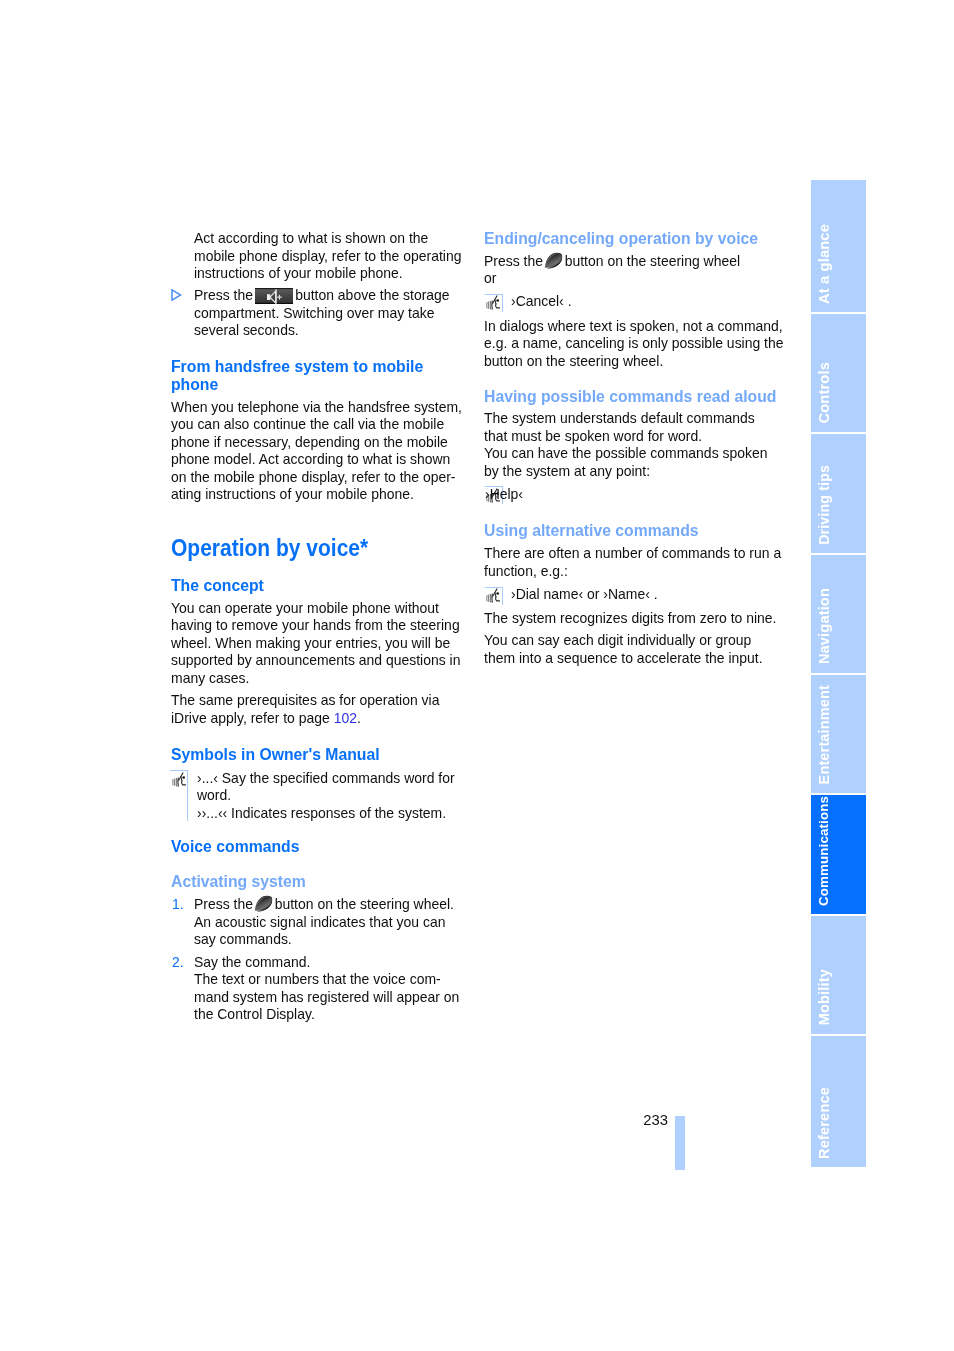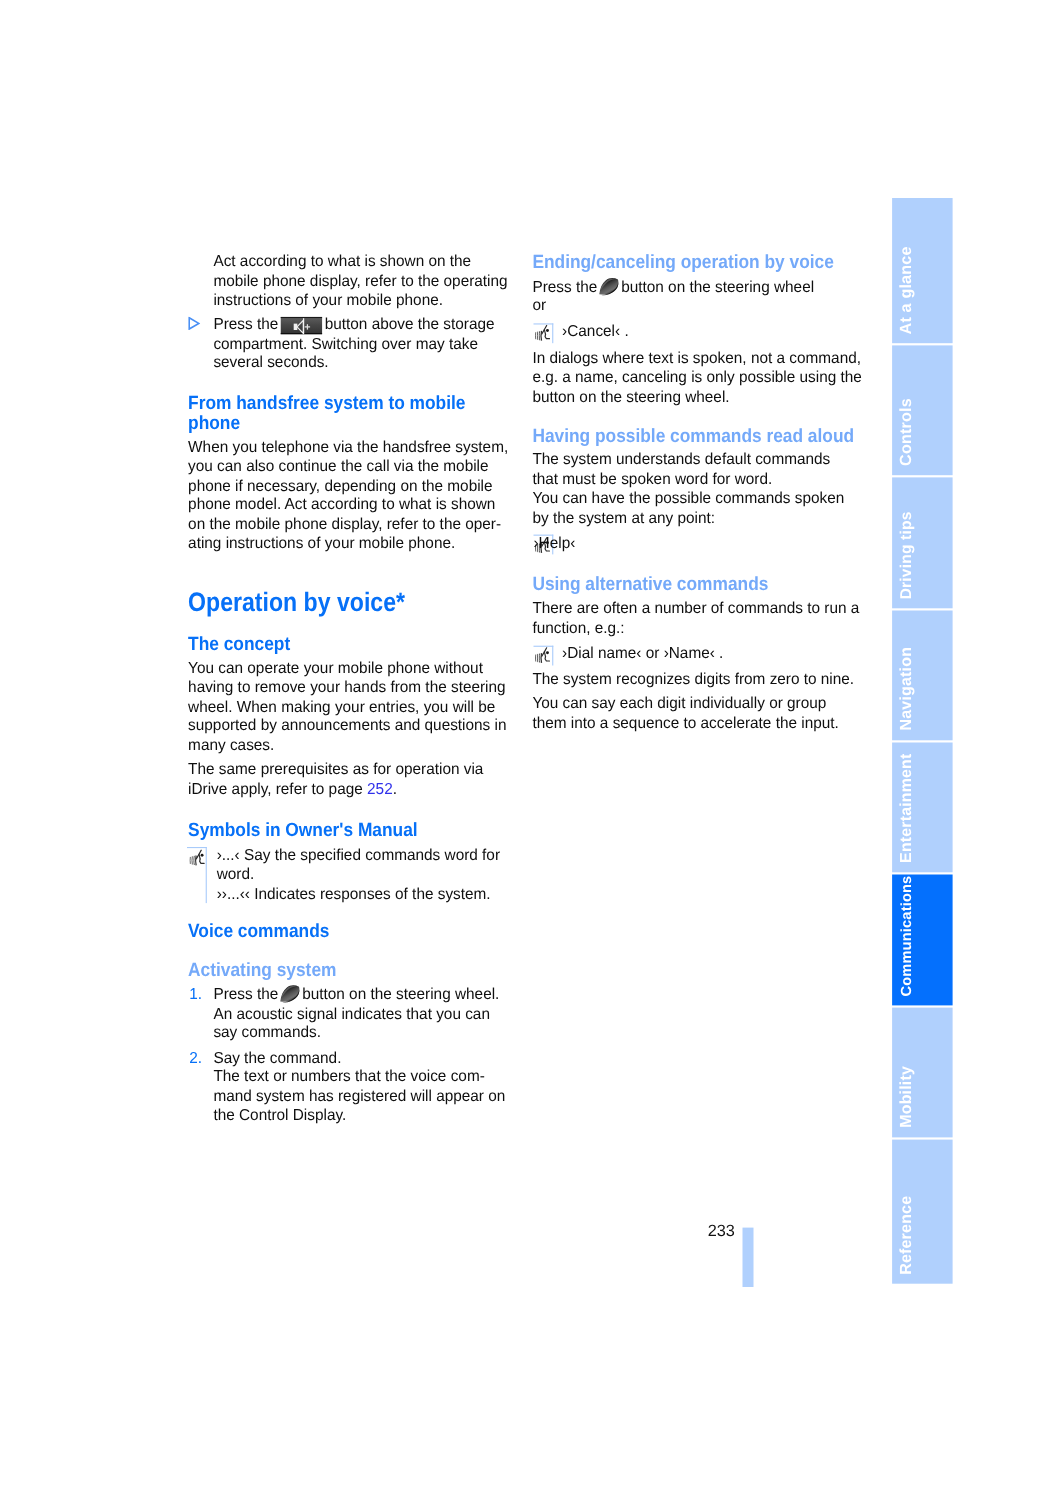--- a/index.html
+++ b/index.html
@@ -101,21 +101,21 @@
 <div class="h2" style="left:170.8px;top:576.3px">The concept</div>
 <div class="blk" style="left:170.8px;top:599.6px;">
       <span class="ln">You can operate your mobile phone without</span>
       <span class="ln">having to remove your hands from the steering</span>
       <span class="ln">wheel. When making your entries, you will be</span>
       <span class="ln">supported by announcements and questions in</span>
       <span class="ln">many cases.</span>
     </div>
 <div class="blk" style="left:170.8px;top:692.3px">
       <span class="ln">The same prerequisites as for operation via</span>
-      <span class="ln"><span>iDrive apply, refer to page </span><span class="pref">252</span><span>.</span></span>
+      <span class="ln"><span>iDrive apply, refer to page </span><span class="pref">102</span><span>.</span></span>
     </div>
 <div class="h2" style="left:170.8px;top:744.7px">Symbols in Owner's Manual</div>
 <div class="frame" style="left:170.2px;top:770.4px;width:17.8px;height:50.8px"></div>
 <div class="vicon" style="left:171.6px;top:772.2px"><svg width="15.0" height="15.6" viewBox="0 0 58 60" shape-rendering="geometricPrecision">
         <g fill="none" stroke="#585858" stroke-width="3.2">
           <path d="M4.0 27.0 C2.8 33.6 2.8 45.0 4.0 51.6"></path>
         </g>
         <g fill="none" stroke="#505050" stroke-width="3.2">
           <path d="M11.0 24.8 C9.4 33.2 9.4 45.4 11.0 53.8"></path>
         </g>

